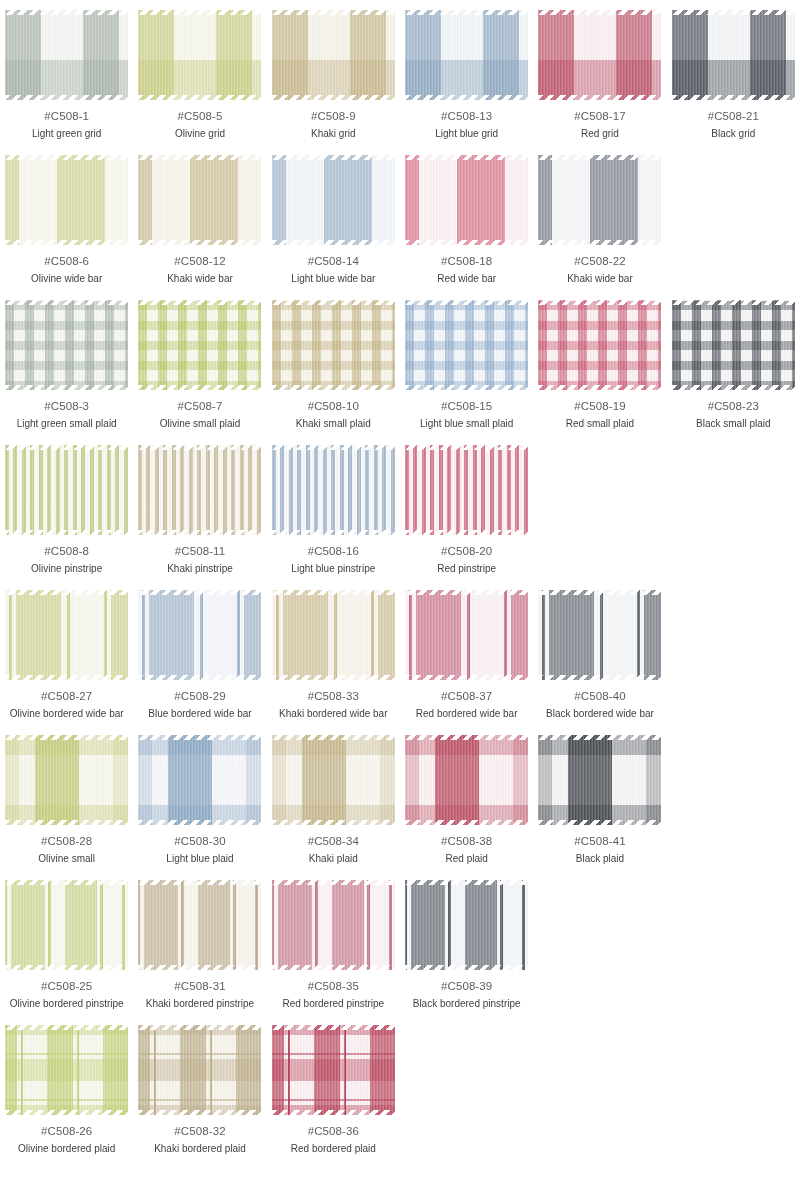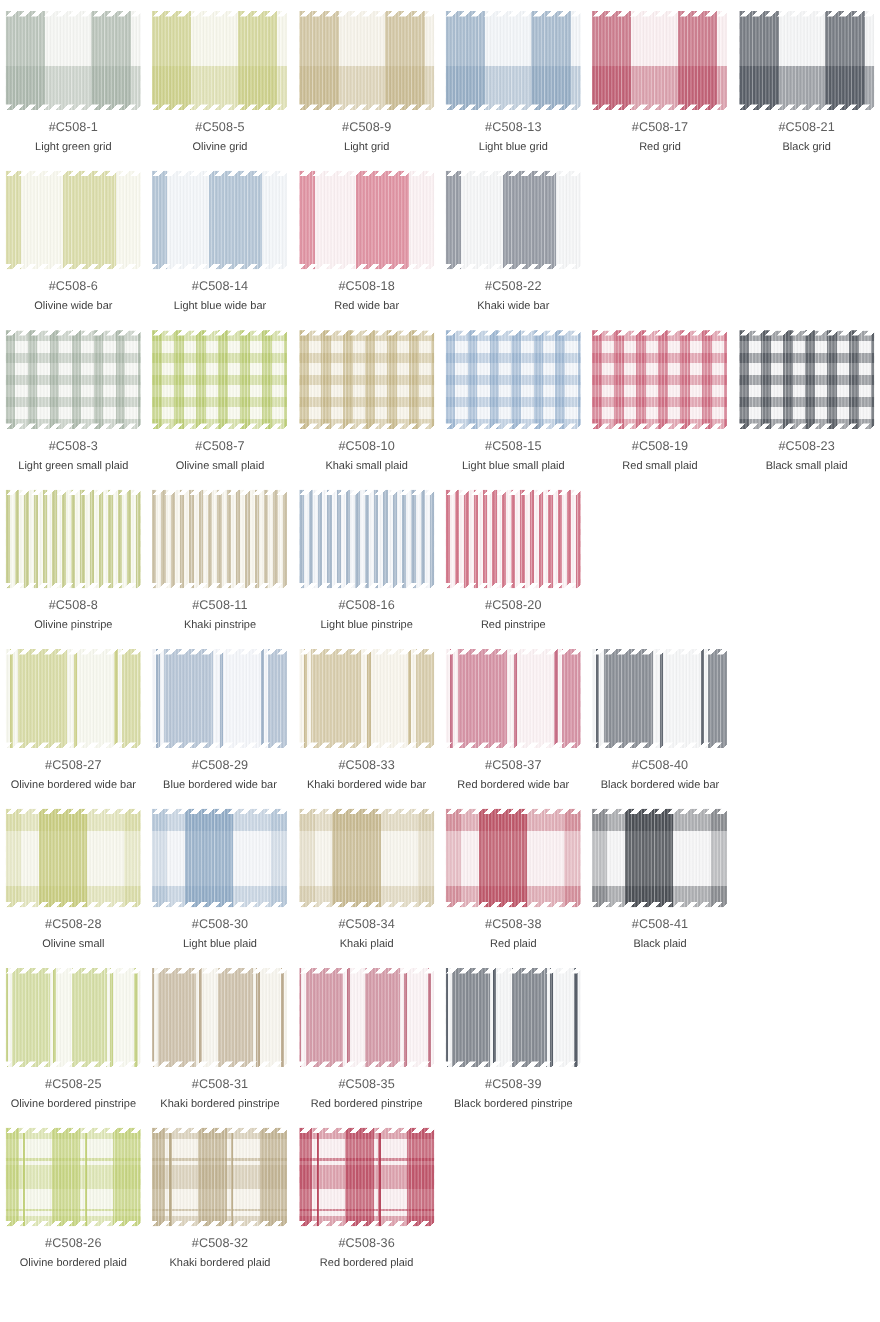--- a/index.html
+++ b/index.html
@@ -122,21 +122,21 @@
         <div class="name">Olivine grid</div>
       </div>
       <div class="cell">
         <div class="swatch-wrap">
           <div class="swatch pinked">
             <div class="fabric" style="background-image: linear-gradient(90deg, rgba(191, 174, 126, 0.62) 0px, rgba(191, 174, 126, 0.62) 36px, rgba(0, 0, 0, 0) 36px, rgba(0, 0, 0, 0) 78px, rgba(191, 174, 126, 0.62) 78px, rgba(191, 174, 126, 0.62) 114px, rgba(0, 0, 0, 0) 114px, rgba(0, 0, 0, 0) 123px), linear-gradient(0deg, rgba(191, 174, 126, 0.42) 0px, rgba(191, 174, 126, 0.42) 40px, rgba(0, 0, 0, 0) 40px, rgba(0, 0, 0, 0) 90px), linear-gradient(rgb(246, 243, 234), rgb(246, 243, 234)); background-repeat: repeat;"></div>
             <div class="weave"></div>
           </div>
         </div>
         <div class="code">#C508-9</div>
-        <div class="name">Light grid</div>
+        <div class="name">Khaki grid</div>
       </div>
       <div class="cell">
         <div class="swatch-wrap">
           <div class="swatch pinked">
             <div class="fabric" style="background-image: linear-gradient(90deg, rgba(126, 155, 184, 0.62) 0px, rgba(126, 155, 184, 0.62) 36px, rgba(0, 0, 0, 0) 36px, rgba(0, 0, 0, 0) 78px, rgba(126, 155, 184, 0.62) 78px, rgba(126, 155, 184, 0.62) 114px, rgba(0, 0, 0, 0) 114px, rgba(0, 0, 0, 0) 123px), linear-gradient(0deg, rgba(126, 155, 184, 0.42) 0px, rgba(126, 155, 184, 0.42) 40px, rgba(0, 0, 0, 0) 40px, rgba(0, 0, 0, 0) 90px), linear-gradient(rgb(242, 245, 248), rgb(242, 245, 248)); background-repeat: repeat;"></div>
             <div class="weave"></div>
           </div>
         </div>
         <div class="code">#C508-13</div>
         <div class="name">Light blue grid</div>
@@ -165,20 +165,30 @@
     <div class="row">
       <div class="cell">
         <div class="swatch-wrap">
           <div class="swatch pinked">
             <div class="fabric" style="background-image: linear-gradient(90deg, rgba(201, 204, 128, 0.6) 0px, rgba(201, 204, 128, 0.6) 14px, rgba(0, 0, 0, 0) 14px, rgba(0, 0, 0, 0) 52px, rgba(201, 204, 128, 0.6) 52px, rgba(201, 204, 128, 0.6) 100px, rgba(0, 0, 0, 0) 100px, rgba(0, 0, 0, 0) 123px), linear-gradient(rgb(248, 248, 238), rgb(248, 248, 238)); background-repeat: repeat;"></div>
             <div class="weave"></div>
           </div>
         </div>
         <div class="code">#C508-6</div>
         <div class="name">Olivine wide bar</div>
+      </div>
+      <div class="cell">
+        <div class="swatch-wrap">
+          <div class="swatch pinked">
+            <div class="fabric" style="background-image: linear-gradient(90deg, rgba(195, 177, 131, 0.6) 0px, rgba(195, 177, 131, 0.6) 14px, rgba(0, 0, 0, 0) 14px, rgba(0, 0, 0, 0) 52px, rgba(195, 177, 131, 0.6) 52px, rgba(195, 177, 131, 0.6) 100px, rgba(0, 0, 0, 0) 100px, rgba(0, 0, 0, 0) 123px), linear-gradient(rgb(247, 244, 235), rgb(247, 244, 235)); background-repeat: repeat;"></div>
+            <div class="weave"></div>
+          </div>
+        </div>
+        <div class="code">#C508-12</div>
+        <div class="name">Khaki wide bar</div>
       </div>
       <div class="cell">
         <div class="swatch-wrap">
           <div class="swatch pinked">
             <div class="fabric" style="background-image: linear-gradient(90deg, rgba(139, 166, 192, 0.6) 0px, rgba(139, 166, 192, 0.6) 14px, rgba(0, 0, 0, 0) 14px, rgba(0, 0, 0, 0) 52px, rgba(139, 166, 192, 0.6) 52px, rgba(139, 166, 192, 0.6) 100px, rgba(0, 0, 0, 0) 100px, rgba(0, 0, 0, 0) 123px), linear-gradient(rgb(243, 246, 249), rgb(243, 246, 249)); background-repeat: repeat;"></div>
             <div class="weave"></div>
           </div>
         </div>
         <div class="code">#C508-14</div>
         <div class="name">Light blue wide bar</div>

